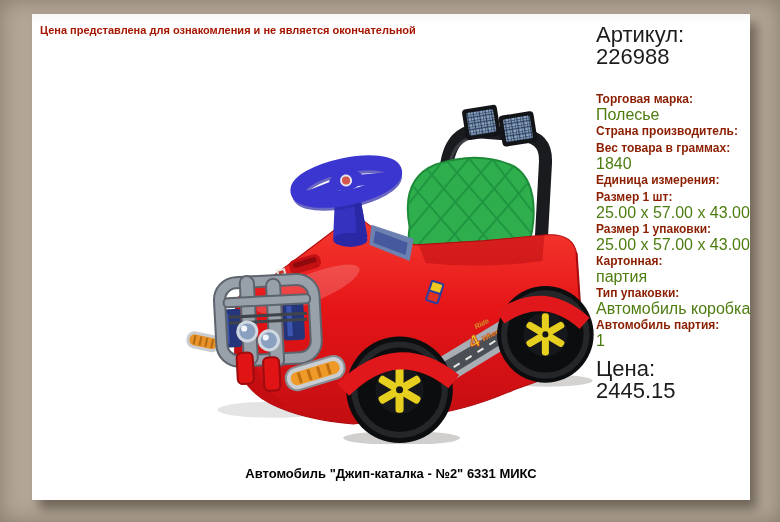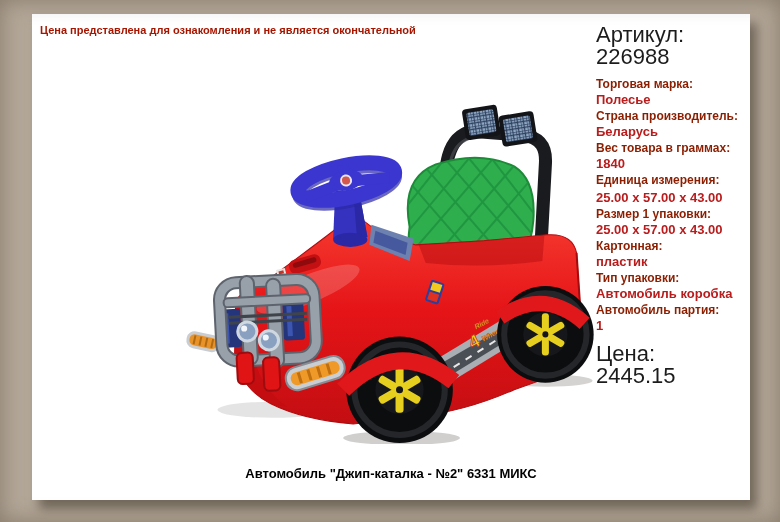--- a/index.html
+++ b/index.html
@@ -29,27 +29,27 @@
     position:absolute; left:150px; top:78px;
     width:418px; height:352px;
   }
   .photo svg { width:100%; height:100%; display:block; }
   .info {
     position:absolute; left:564px; top:10px; width:158px;
   }
   .article-label, .article-value, .price-label, .price-value {
     font-size:22px; line-height:22px; color:#1c1c1c;
   }
-  .fields { margin-top:9px; }
+  .fields { margin-top:24px; }
   .field { margin-bottom:2px; }
   .field-label {
     font-size:12px; font-weight:bold; color:#8b1e00; line-height:15px;
   }
   .field-value {
-    font-size:13px; color:#b91c1c; line-height:15px;font-weight:bold;
+    font-size:16px; color:#4d7c0f; line-height:15px;
   }
   .price { margin-top:10px; }
   .caption {
     position:absolute; left:0; right:0; top:452px;
     text-align:center;
     font-size:13px; font-weight:bold; color:#000000;
   }
 </style>
 </head>
 <body>
@@ -234,39 +234,39 @@
       <div class="article-value">226988</div>
     </div>
 
     <div class="fields">
       <div class="field">
         <div class="field-label">Торговая марка:</div>
         <div class="field-value">Полесье</div>
       </div>
       <div class="field">
         <div class="field-label">Страна производитель:</div>
-        <div class="field-value">Беларусь</div>
       </div>
       <div class="field">
         <div class="field-label">Вес товара в граммах:</div>
         <div class="field-value">1840</div>
       </div>
       <div class="field">
         <div class="field-label">Единица измерения:</div>
       </div>
       <div class="field">
+        <div class="field-label">Размер 1 шт:</div>
         <div class="field-value">25.00 x 57.00 x 43.00</div>
       </div>
       <div class="field">
         <div class="field-label">Размер 1 упаковки:</div>
         <div class="field-value">25.00 x 57.00 x 43.00</div>
       </div>
       <div class="field">
         <div class="field-label">Картонная:</div>
-        <div class="field-value">пластик</div>
+        <div class="field-value">партия</div>
       </div>
       <div class="field">
         <div class="field-label">Тип упаковки:</div>
         <div class="field-value">Автомобиль коробка</div>
       </div>
       <div class="field">
         <div class="field-label">Автомобиль партия:</div>
         <div class="field-value">1</div>
       </div>
     </div>

